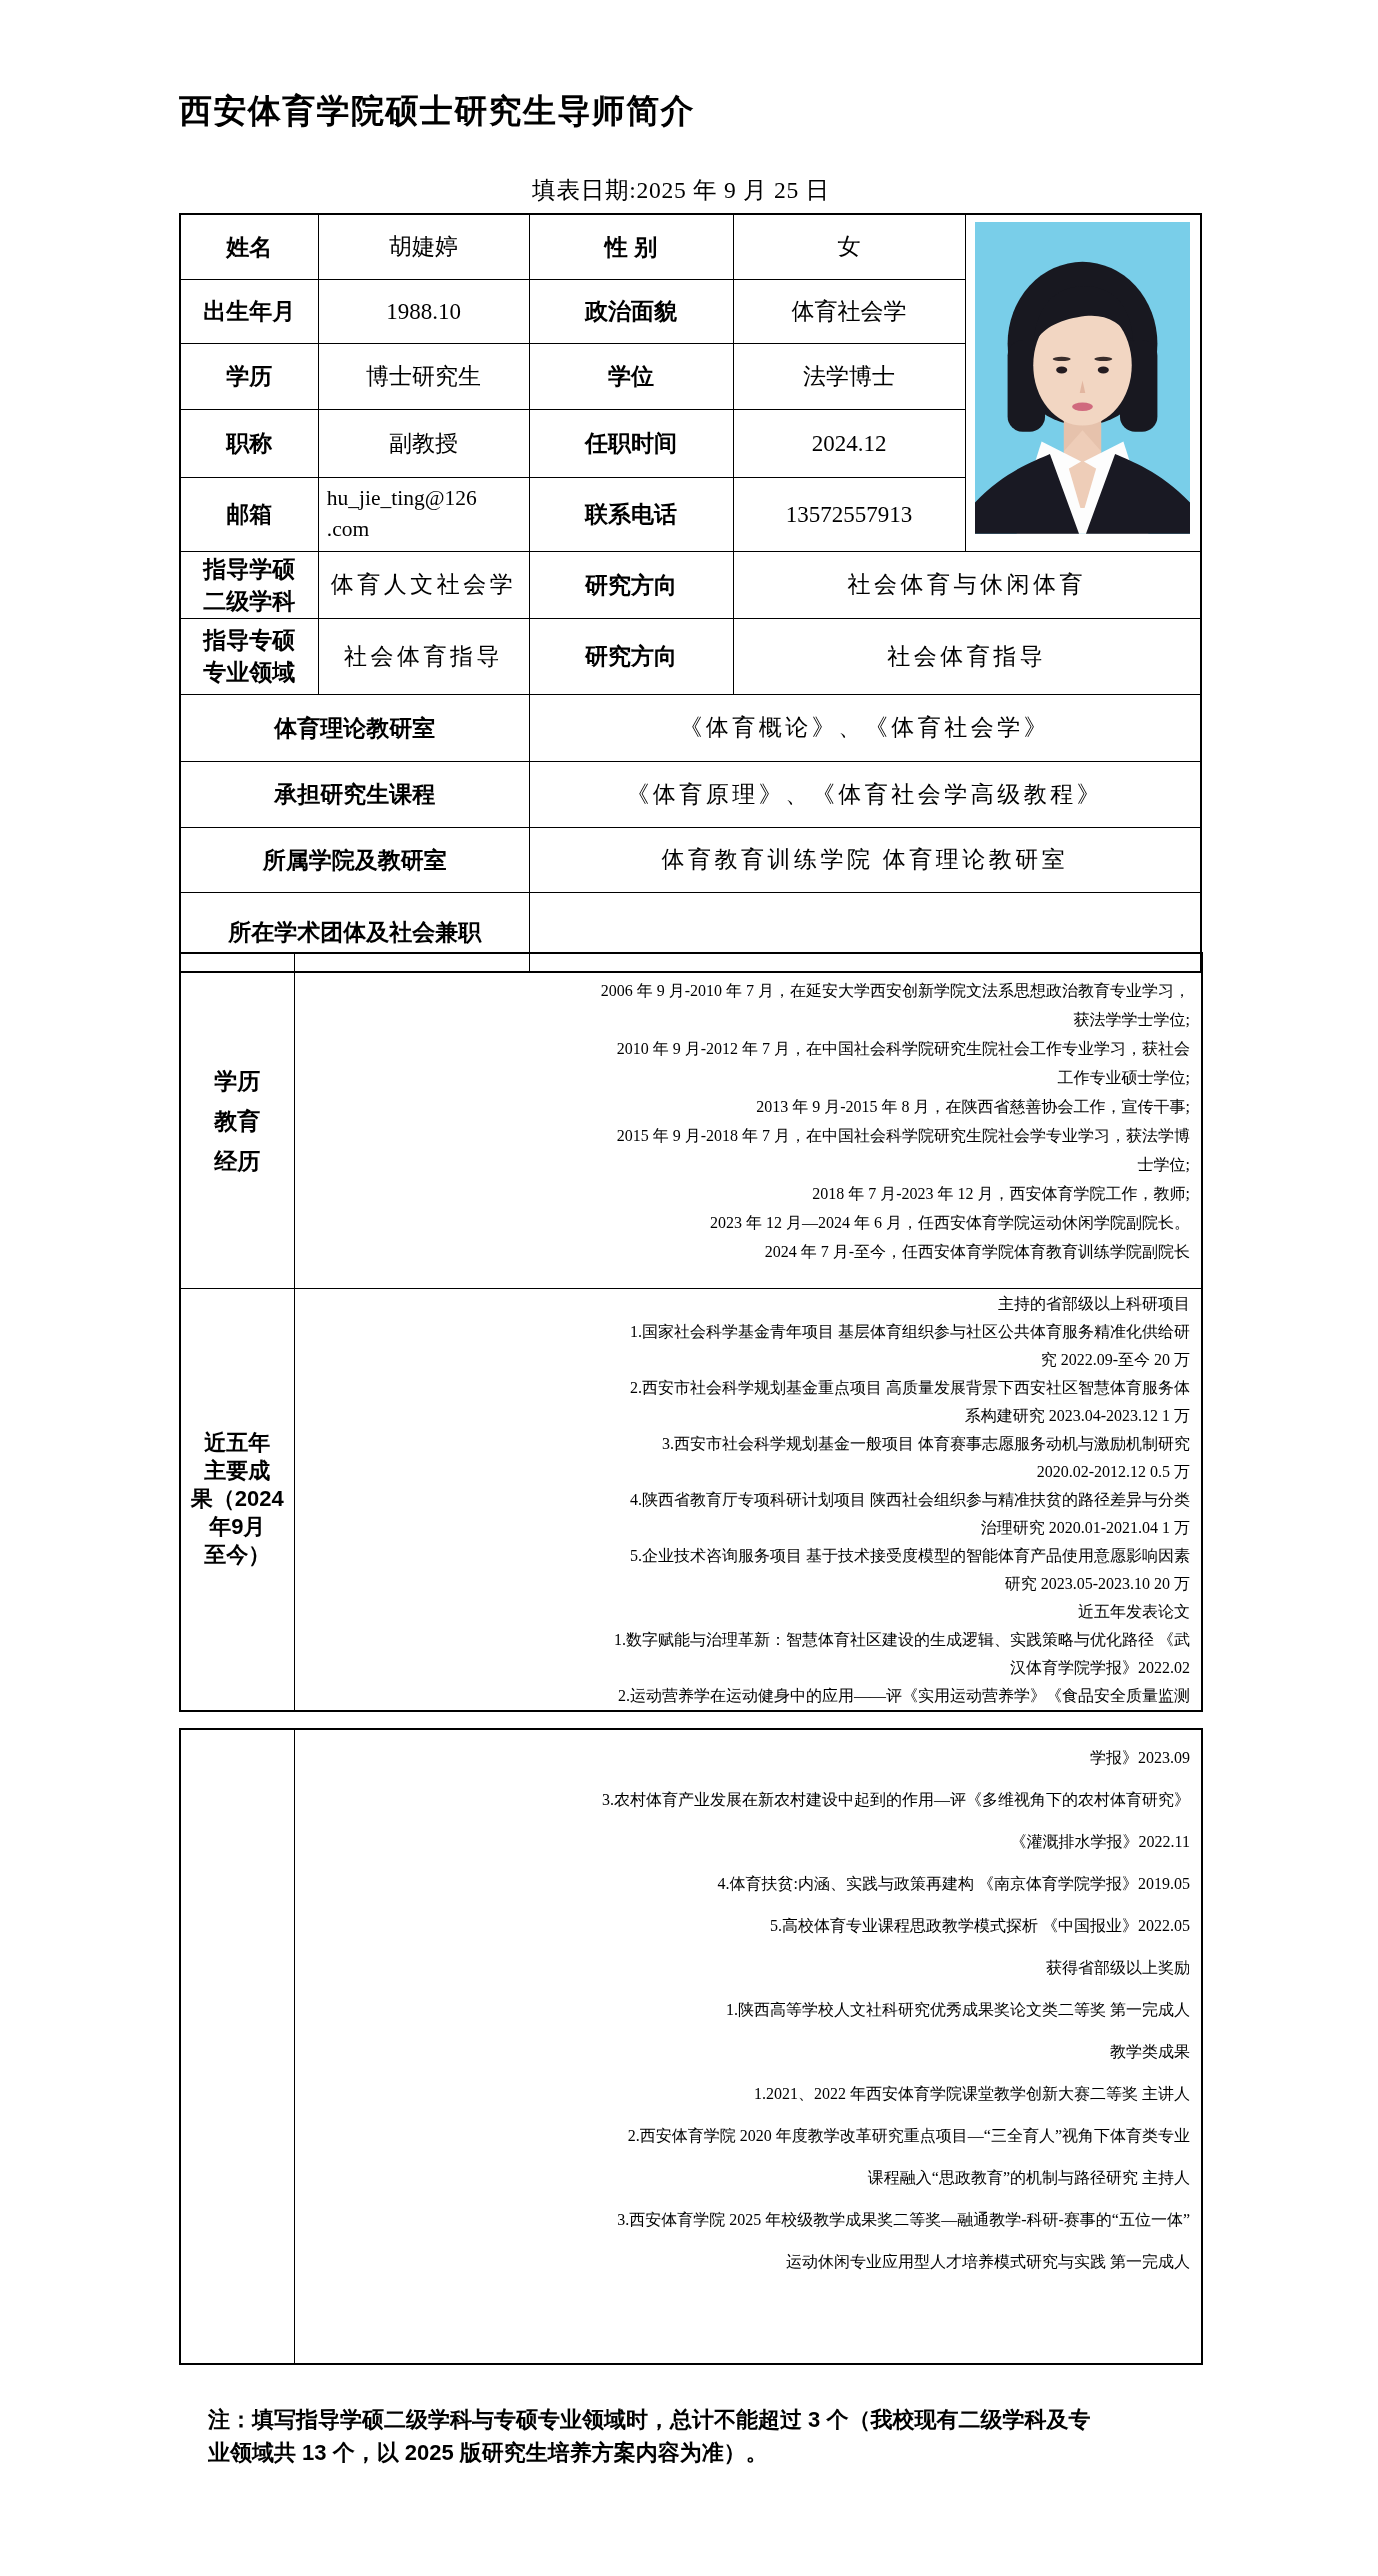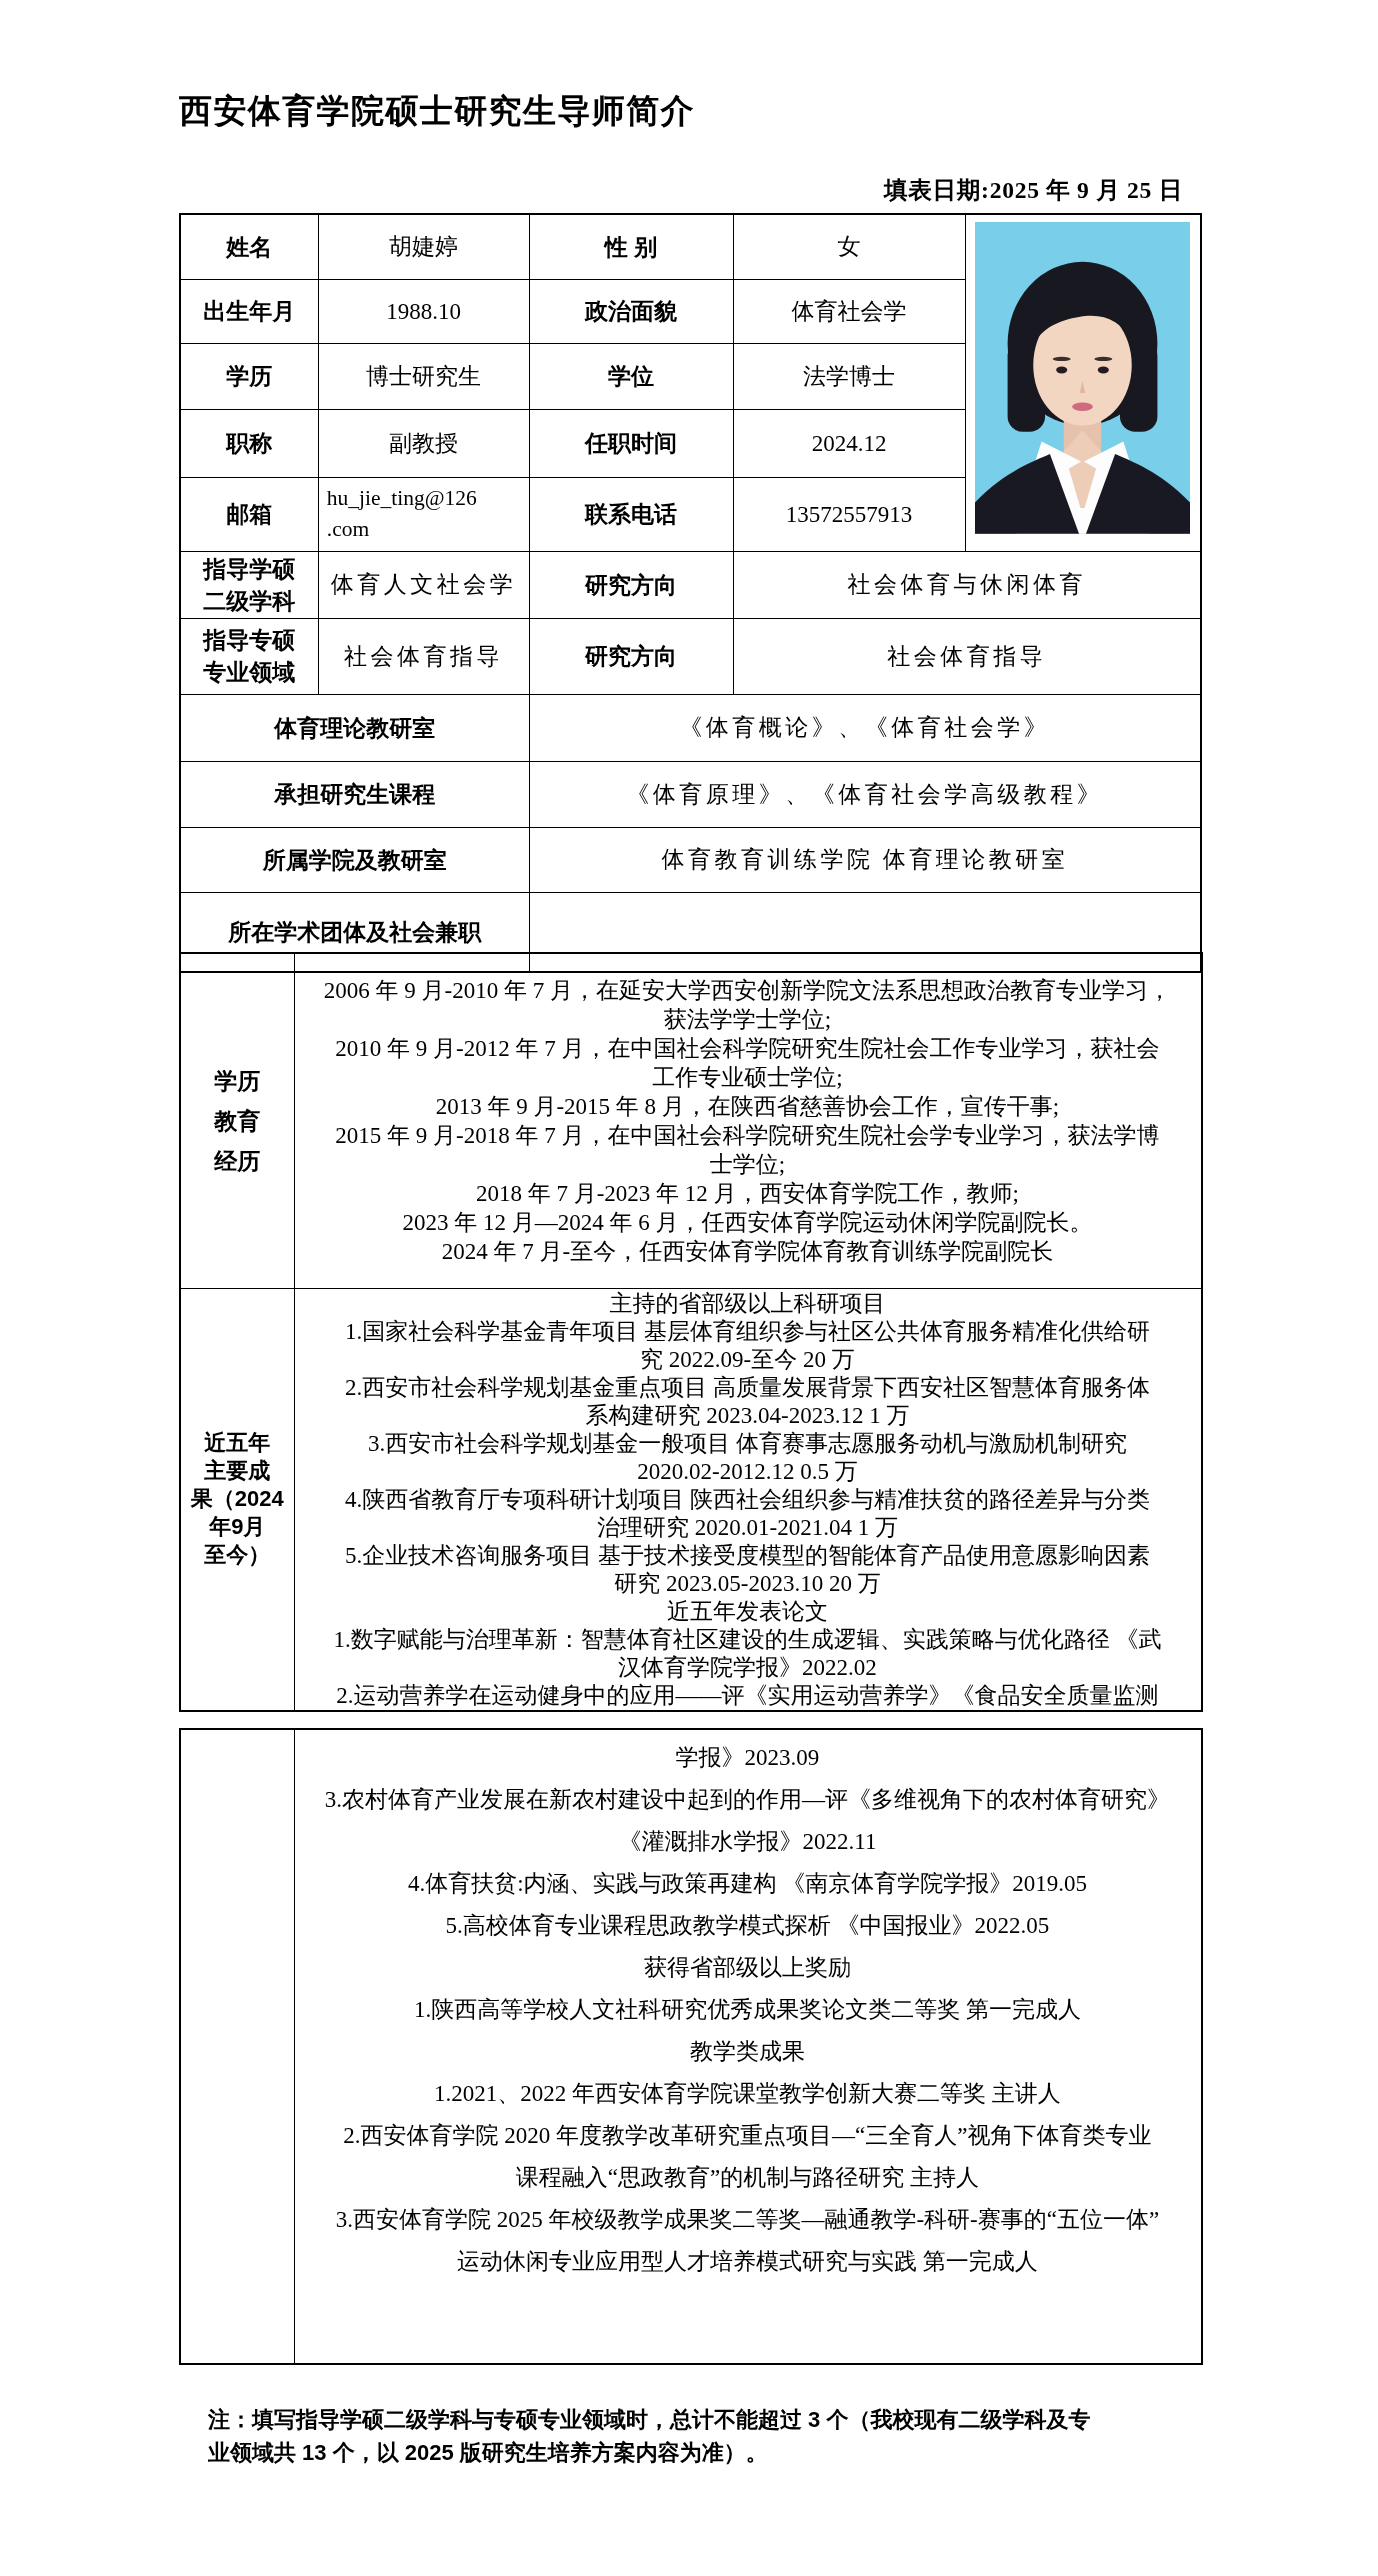--- a/index.html
+++ b/index.html
@@ -7,21 +7,21 @@
     width:1379px;height:2576px;position:relative;background:#ffffff;
     font-family:"Liberation Serif","DejaVu Serif",serif;color:#000;
   }
   .title{
     position:absolute;left:179px;top:89px;width:1022px;text-align:left;
     font-family:"Liberation Sans","DejaVu Sans",sans-serif;font-weight:bold;
     font-size:33px;line-height:44px;letter-spacing:1.4px;
   }
   .dateline{
     position:absolute;left:179px;top:175px;width:1022px;box-sizing:border-box;
-    text-align:right;padding-right:18px;font-weight:bold;font-size:23.6px;line-height:31px;
+    text-align:center;padding-right:18px;font-weight:normal;font-size:23.6px;line-height:31px;
     font-family:"Liberation Serif","DejaVu Serif",serif;letter-spacing:0.7px;
   }
   table.tbl{
     position:absolute;left:179px;border-collapse:collapse;table-layout:fixed;
     width:1022px;border:2.1px solid #000;
   }
   .tbl td{border:1.4px solid #000;overflow:hidden;box-sizing:border-box;}
   td.lbl{
     font-family:"Liberation Sans","DejaVu Sans",sans-serif;font-weight:bold;
     font-size:23px;text-align:center;vertical-align:middle;line-height:32px;
@@ -31,21 +31,21 @@
   }
   td.val.spaced{letter-spacing:3.5px;}
   td.email{
     font-size:21.5px;text-align:left;vertical-align:middle;line-height:31px;
     padding:0 8.3px;white-space:pre-line;word-break:break-all;
   }
   .pre{white-space:pre-line;}
   td.lbl.wide-lines{line-height:40px;}
   td.lbl.tight-lines{line-height:28px;font-size:22px;}
   td.body{
-    font-size:23px;text-align:center;vertical-align:top;white-space:pre-line;
+    font-size:16px;text-align:right;vertical-align:top;white-space:pre-line;
     padding:2.8px 11px 0 10.4px;
   }
   td.body.edu{vertical-align:middle;line-height:29px;padding-top:0;}
   td.body.ach{line-height:28px;padding-top:1.4px;}
   td.body.cont{line-height:42px;padding-top:7px;}
   .note{
     position:absolute;left:208px;top:2403px;width:978px;
     font-family:"Liberation Sans","DejaVu Sans",sans-serif;font-weight:bold;
     font-size:22px;line-height:33px;white-space:pre-line;
   }

